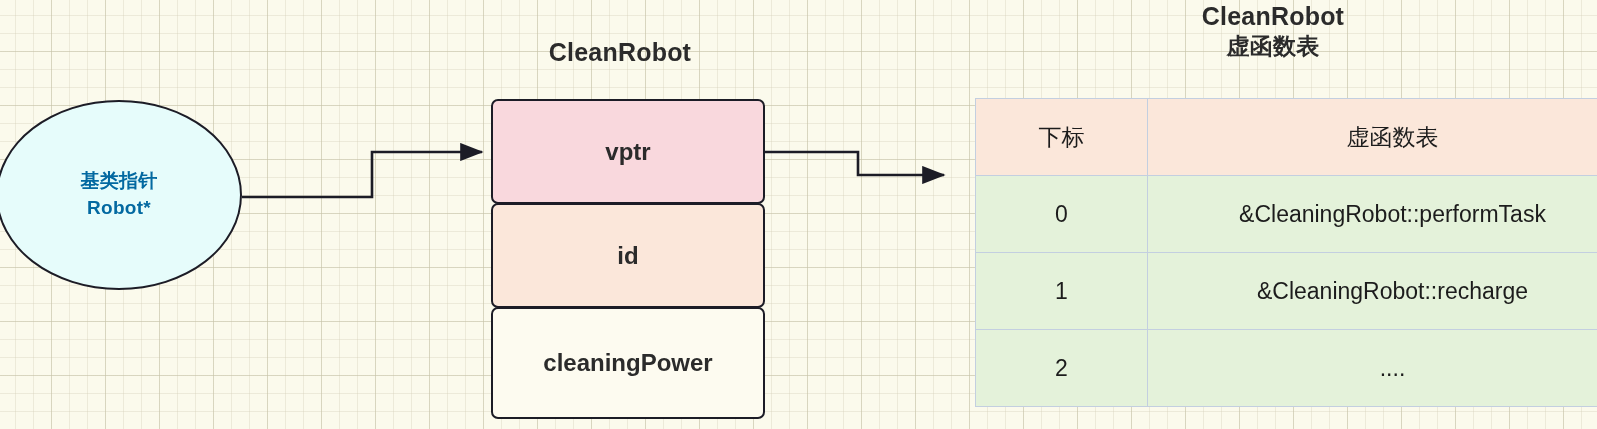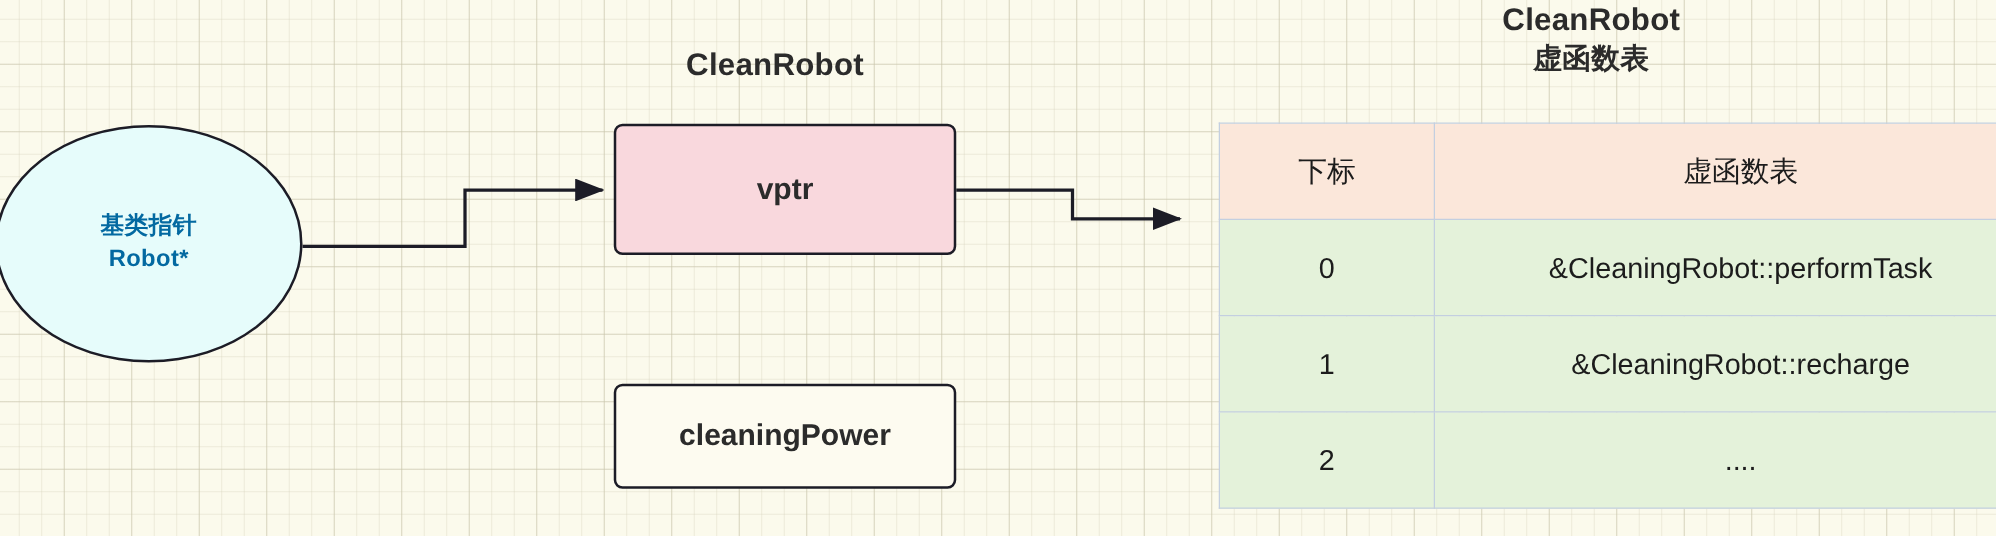--- a/index.html
+++ b/index.html
@@ -73,21 +73,21 @@
     border-radius: 7px;
     display: flex;
     align-items: center;
     justify-content: center;
     font-size: 24px;
     font-weight: bold;
     color: #2b2b2b;
   }
   #cell-vptr  { top: 99px;  height: 105px; background: #f9d8dd; }
   #cell-id    { top: 203px; height: 105px; background: #fbe7da; }
-  #cell-power { top: 307px; height: 84px; background: #fdfbf0; }
+  #cell-power { top: 307px; height: 112px; background: #fdfbf0; }
 
   
   .vt-title {
     position: absolute;
     left: 1073px;
     top: 2px;
     width: 400px;
     text-align: center;
     color: #2b2b2b;
   }
@@ -147,20 +147,23 @@
 
   <div class="ellipse">
     <div class="ellipse-line">基类指针</div>
     <div class="ellipse-line">Robot*</div>
   </div>
 
   <div class="obj-title">CleanRobot</div>
 
   <div class="obj-cell" id="cell-vptr">
     <span>vptr</span>
+  </div>
+  <div class="obj-cell" id="cell-id">
+    <span>id</span>
   </div>
   <div class="obj-cell" id="cell-power">
     <span>cleaningPower</span>
   </div>
 
   <div class="vt-title">
     <div class="l1">CleanRobot</div>
     <div class="l2">虚函数表</div>
   </div>
 

